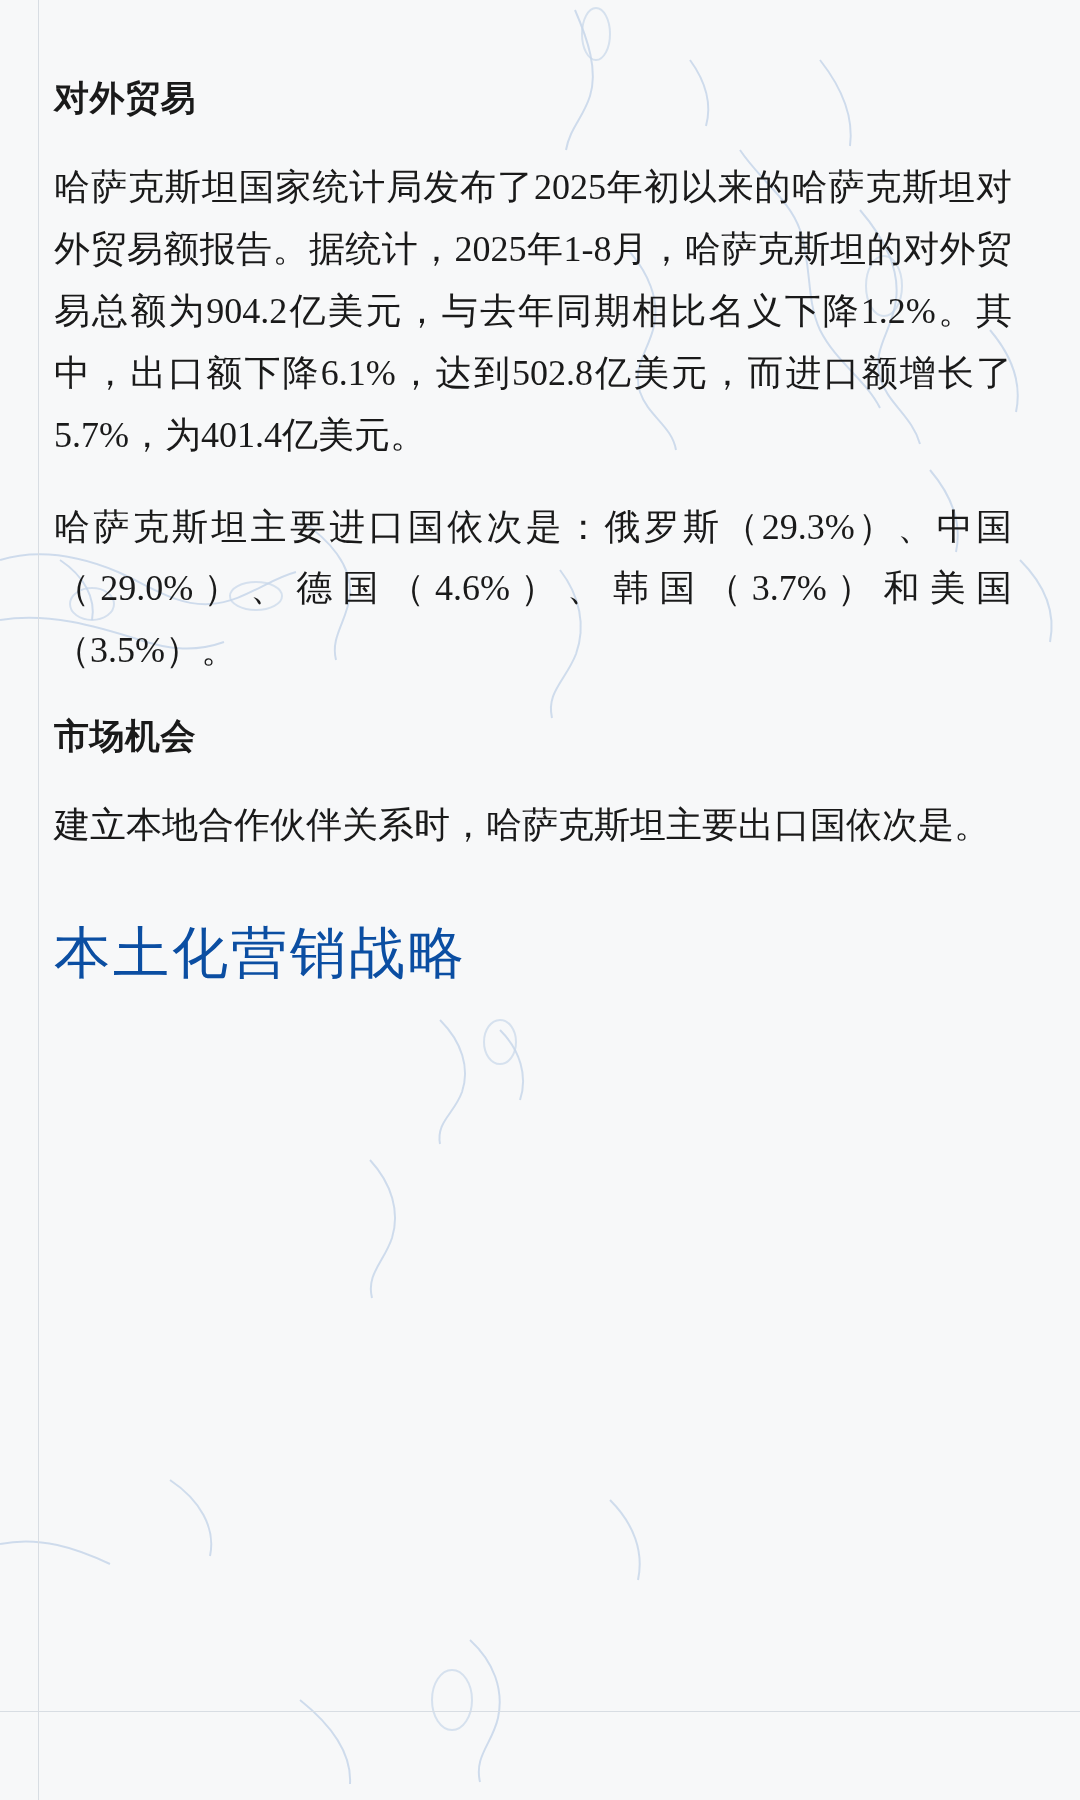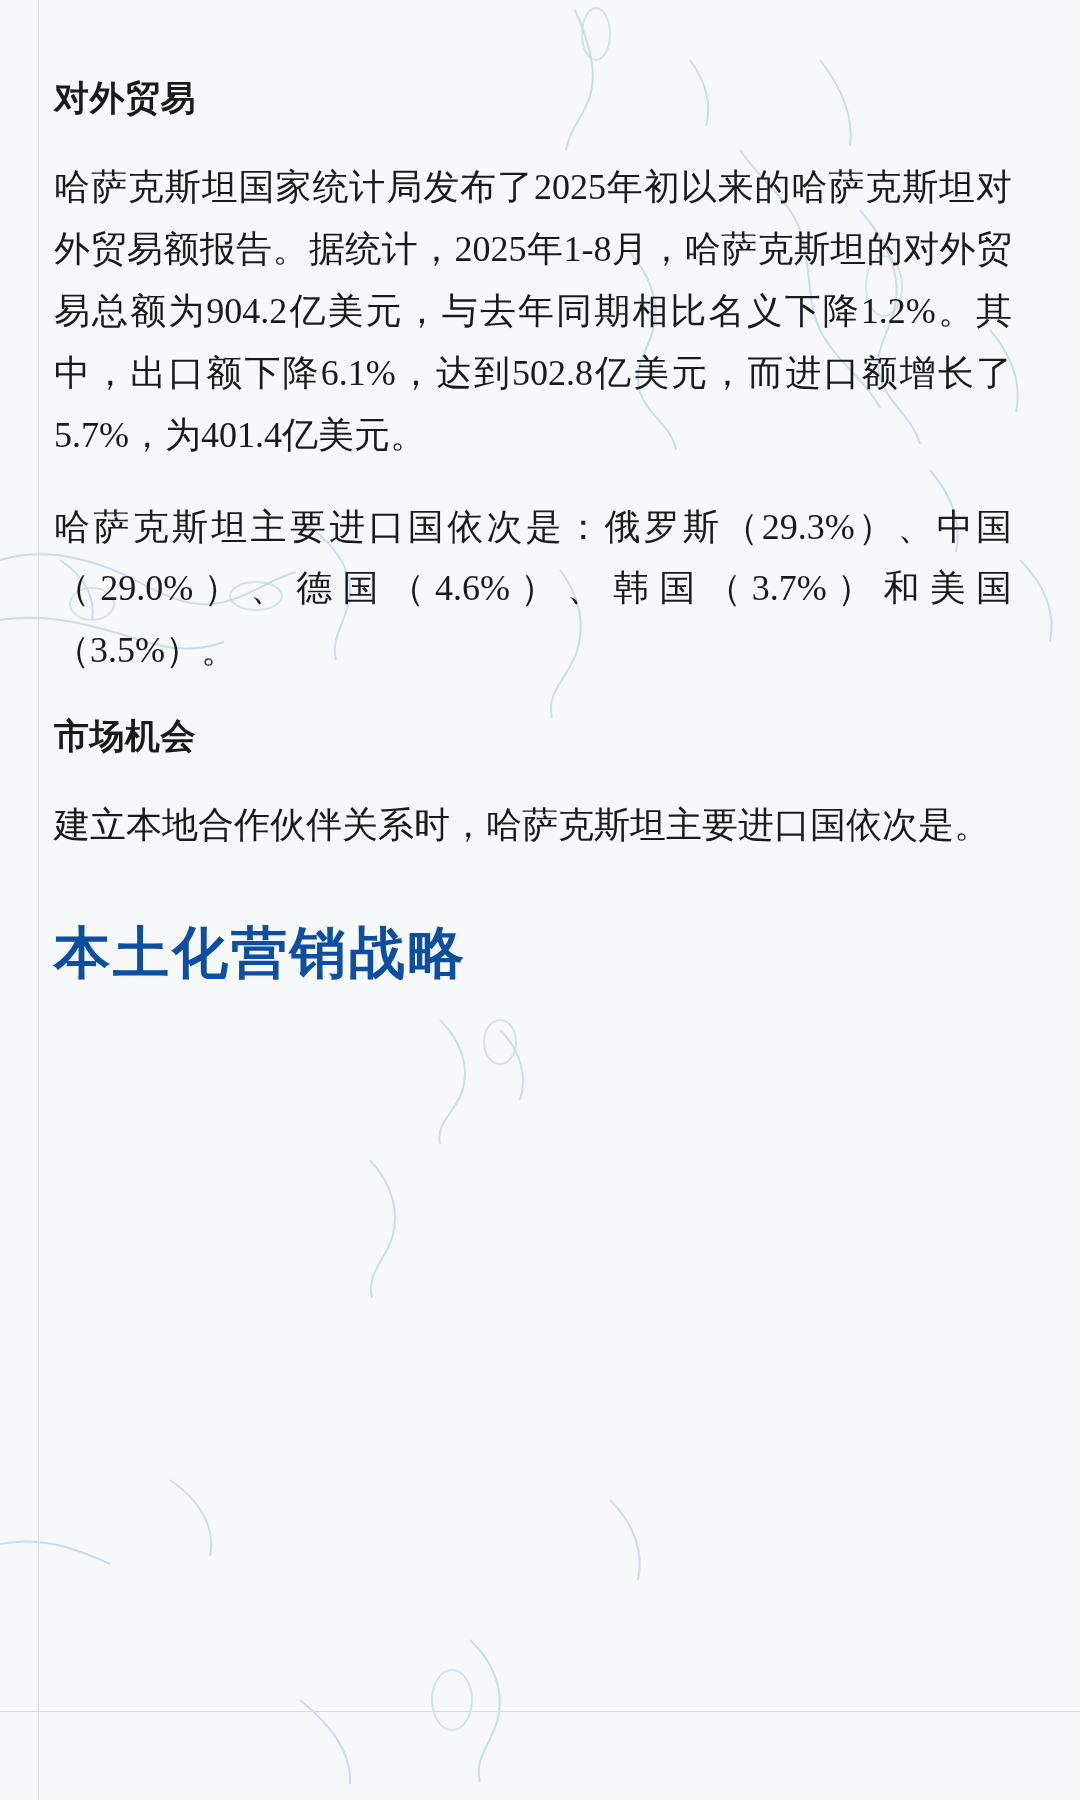--- a/index.html
+++ b/index.html
@@ -64,21 +64,21 @@
   .para {
     font-size: 36px;
     line-height: 1.72;
     margin: 0 8px 30px 0;
     text-align: justify;
     text-justify: inter-ideograph;
   }
 
   .big-heading {
     font-size: 56px;
-    font-weight: 700;
+    font-weight: 400;
     color: #0b4ea2;
     letter-spacing: 3px;
     margin: 60px 0 0 0;
     line-height: 1.3;
   }
 </style>
 </head>
 <body>
 
 <div class="map-watermark">
@@ -125,17 +125,17 @@
 
   <h2 class="section-heading">对外贸易</h2>
 
   <p class="para">哈萨克斯坦国家统计局发布了2025年初以来的哈萨克斯坦对外贸易额报告。据统计，2025年1-8月，哈萨克斯坦的对外贸易总额为904.2亿美元，与去年同期相比名义下降1.2%。其中，出口额下降6.1%，达到502.8亿美元，而进口额增长了5.7%，为401.4亿美元。</p>
 
 
   <p class="para">哈萨克斯坦主要进口国依次是：俄罗斯（29.3%）、中国（29.0%）、德国（4.6%）、韩国（3.7%）和美国（3.5%）。</p>
 
   <h2 class="section-heading">市场机会</h2>
 
-  <p class="para">建立本地合作伙伴关系时，哈萨克斯坦主要进口国依次是。</p>
+  <p class="para">建立本地合作伙伴关系时，哈萨克斯坦主要出口国依次是。</p>
 
   <h1 class="big-heading">本土化营销战略</h1>
 
 </div>
 
 </body></html>

